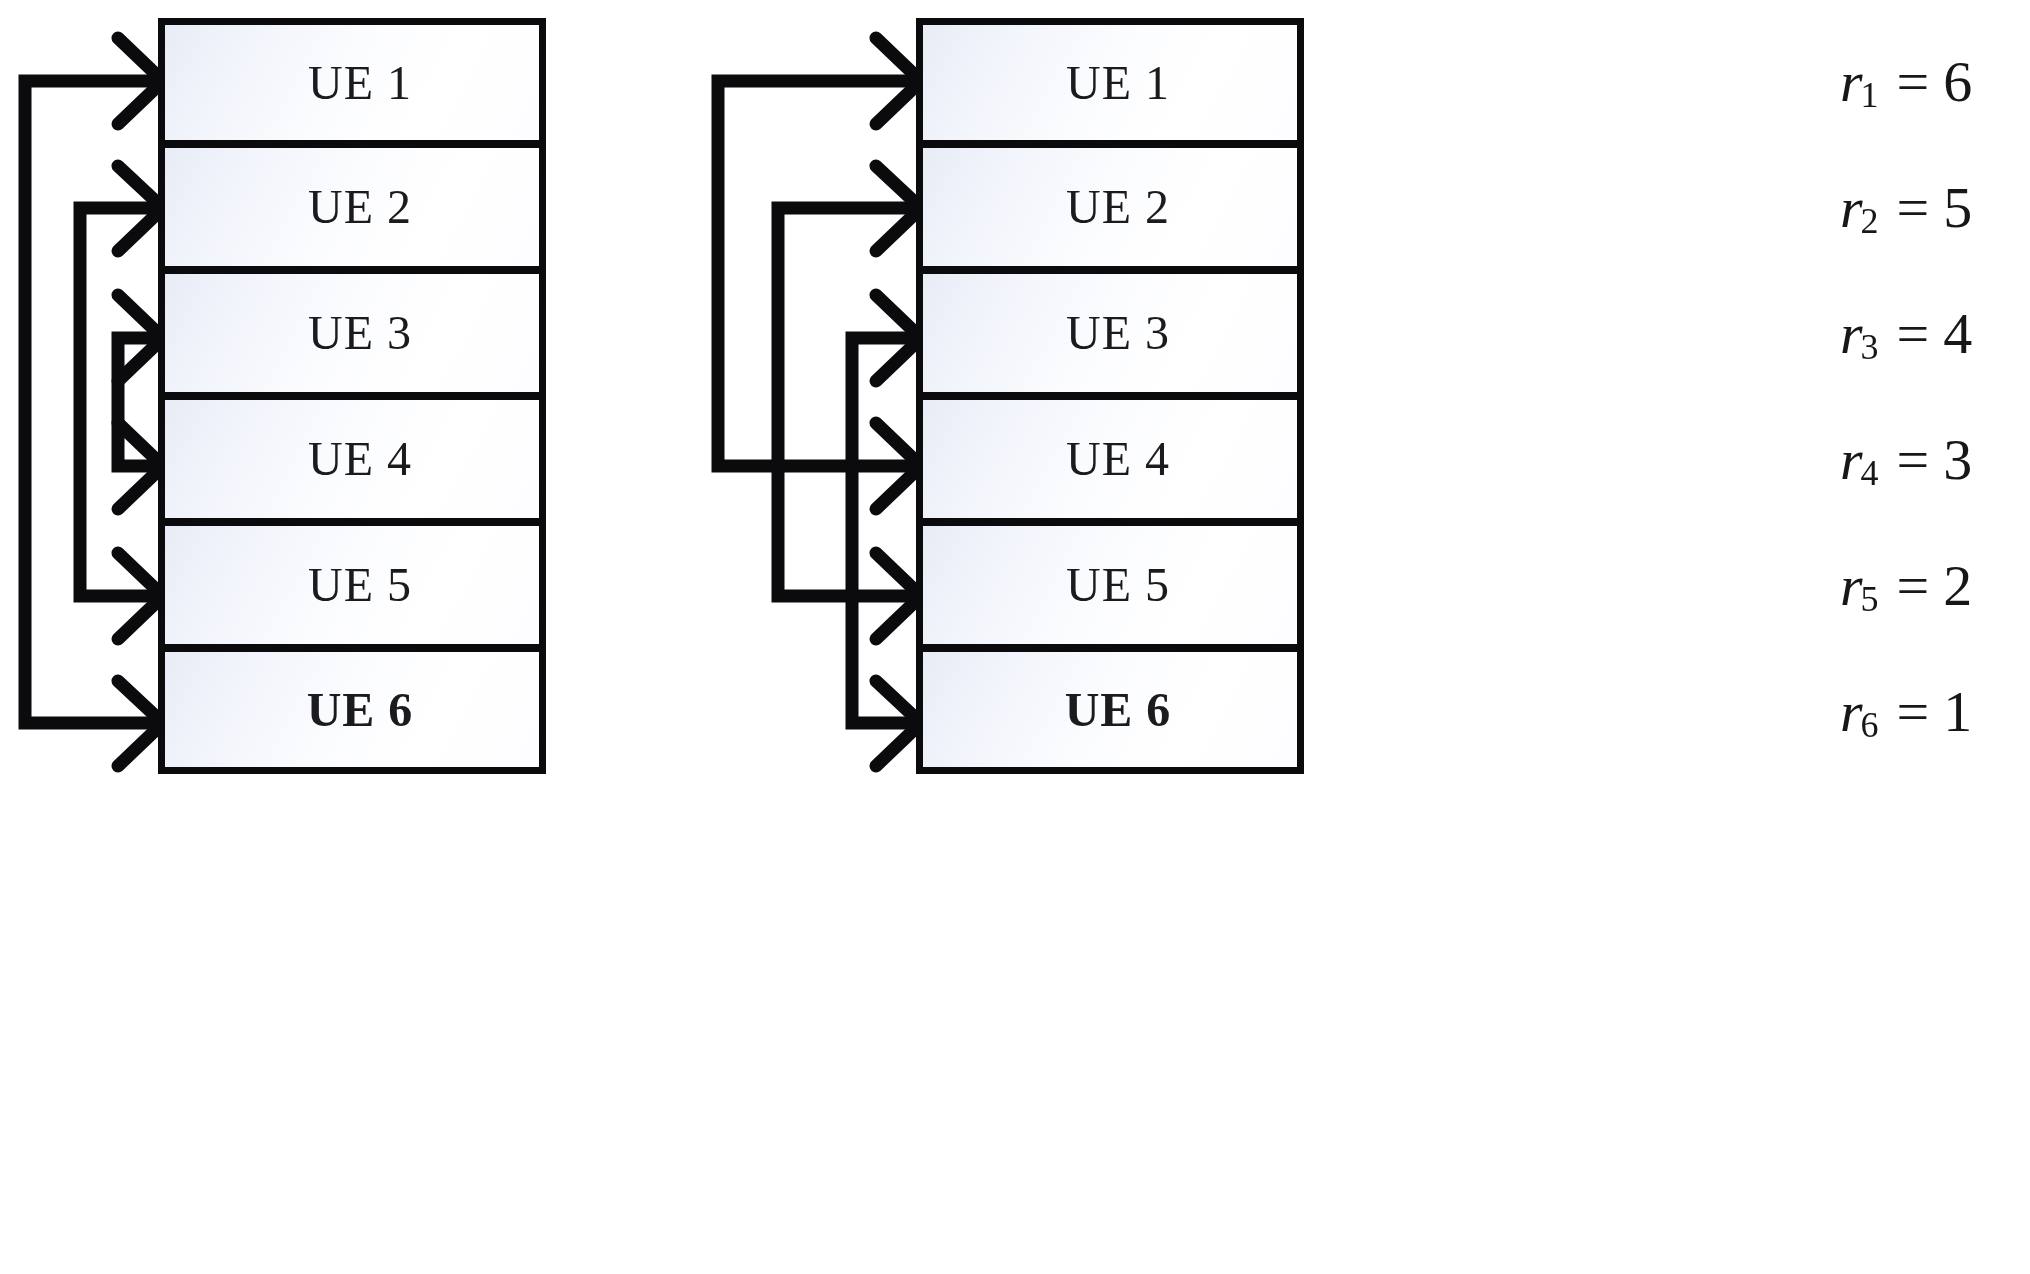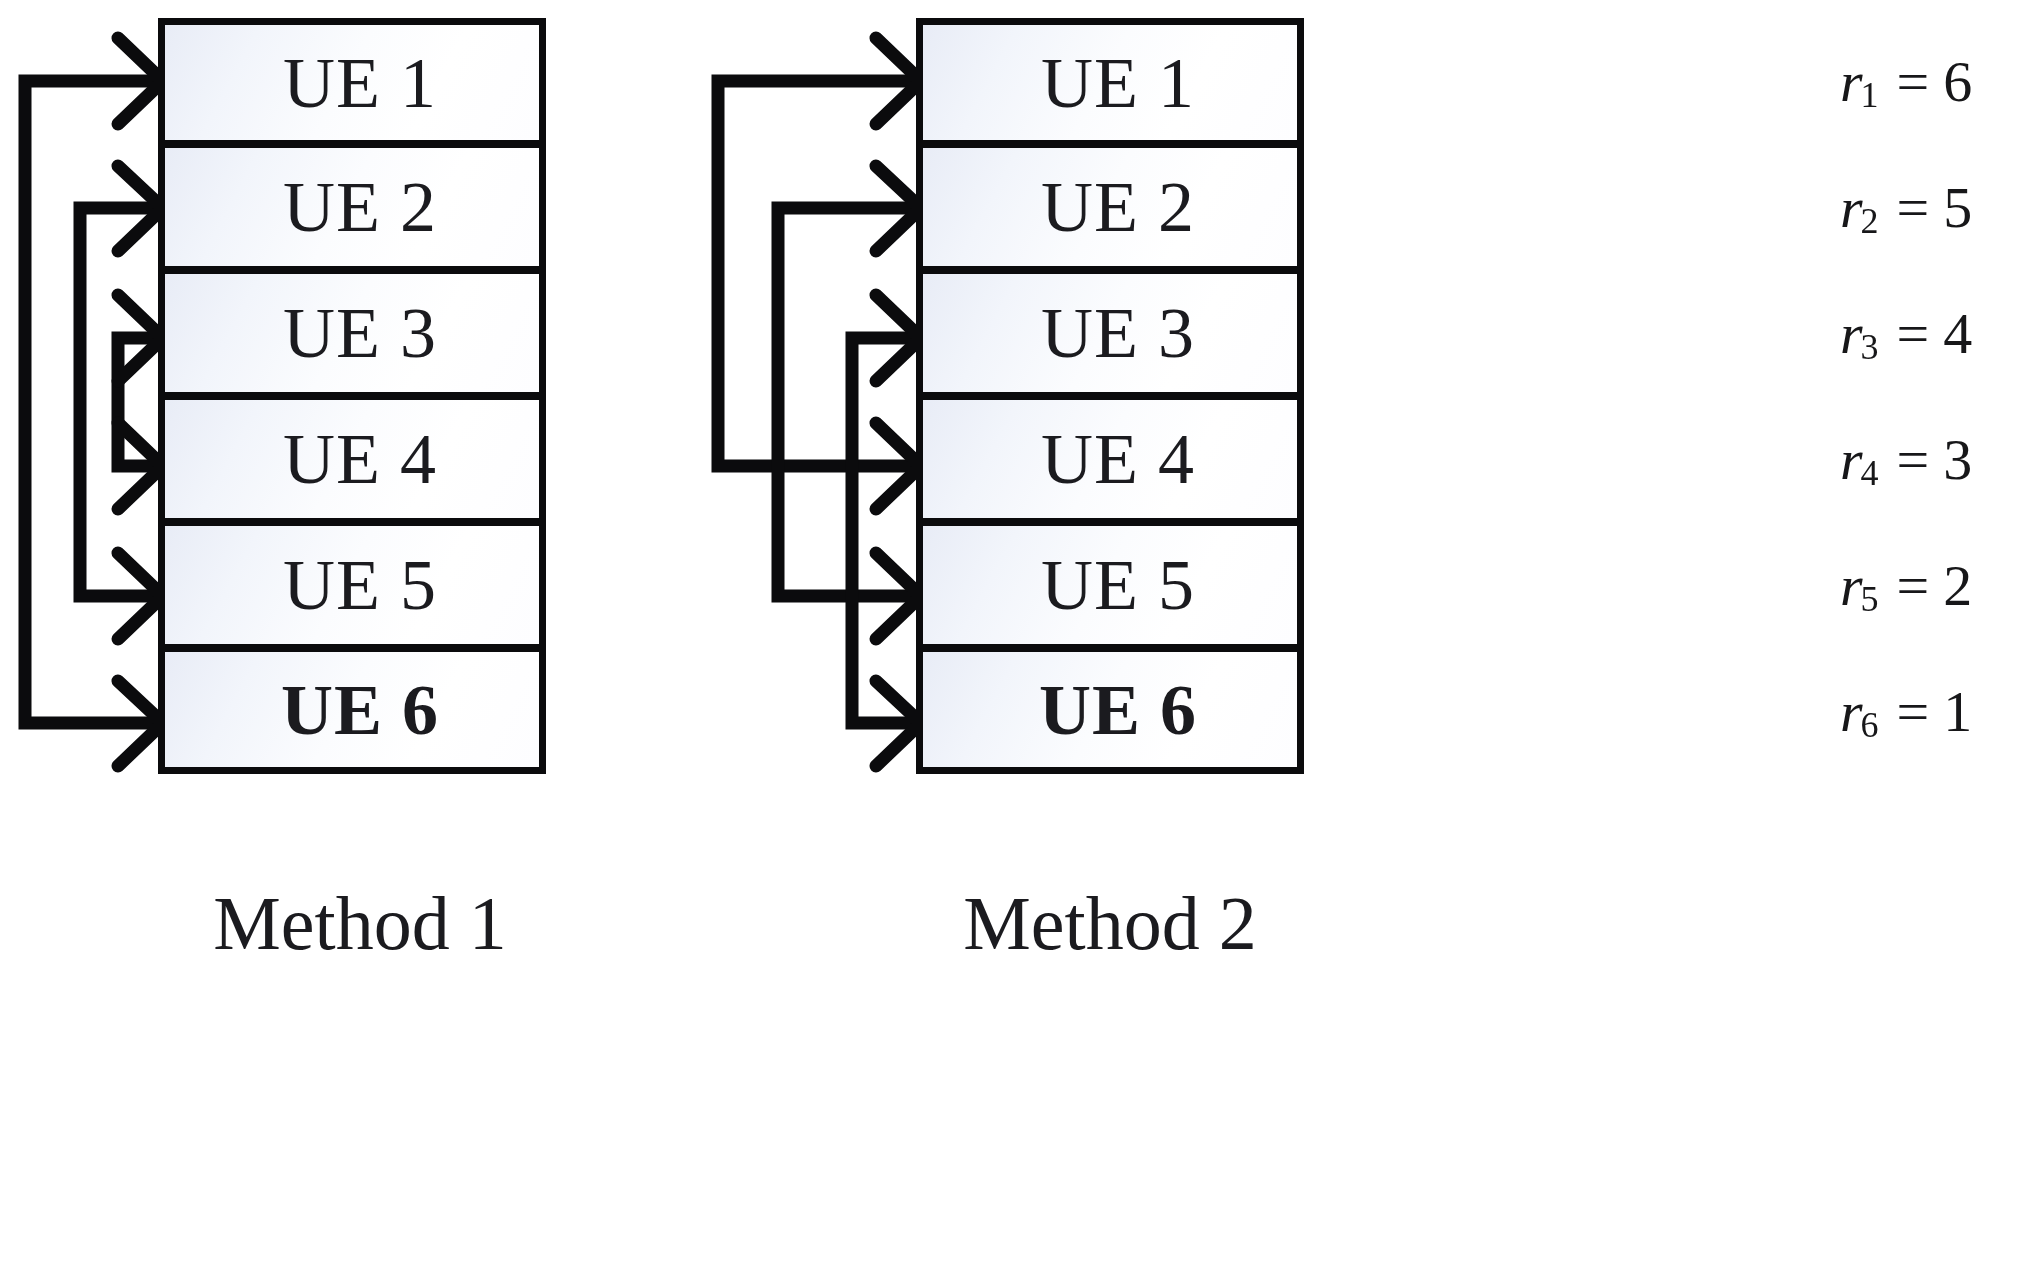--- a/index.html
+++ b/index.html
@@ -19,21 +19,21 @@
     border:7px solid #0b0b0d;
     border-bottom-width:4px;
     display:flex;align-items:center;justify-content:center;
     background:linear-gradient(118deg,#e8ecf6 0%,#f2f5fb 22%,#fbfcfe 48%,#ffffff 70%,#fdfdff 100%);
   }
   .ue-box:first-child{border-bottom-width:4px;}
   .ue-box + .ue-box{border-top-width:4px;}
   .ue-box:last-child{border-bottom-width:7px;font-weight:bold;}
 
   .ue-label{
-    font-size:72px;
+    font-size:48px;
     line-height:1;
     color:#1b1b1f;
     letter-spacing:1px;
     white-space:nowrap;
     font-family:"Liberation Serif", serif;
     margin-left:16px;
   }
 
   
   .method-caption{
@@ -197,16 +197,14 @@
       <span class="rate-val">2</span>
     </div>
     <div class="rate-item">
       <span class="rate-sym">r</span>
         <span class="rate-sub">6</span>
       <span class="rate-eq">=</span>
       <span class="rate-val">1</span>
     </div>
   </div>
 
-  <div class="method-caption m1">Method 1</div>
-  <div class="method-caption m2">Method 2</div>
 
 </div>
 
 </body></html>

